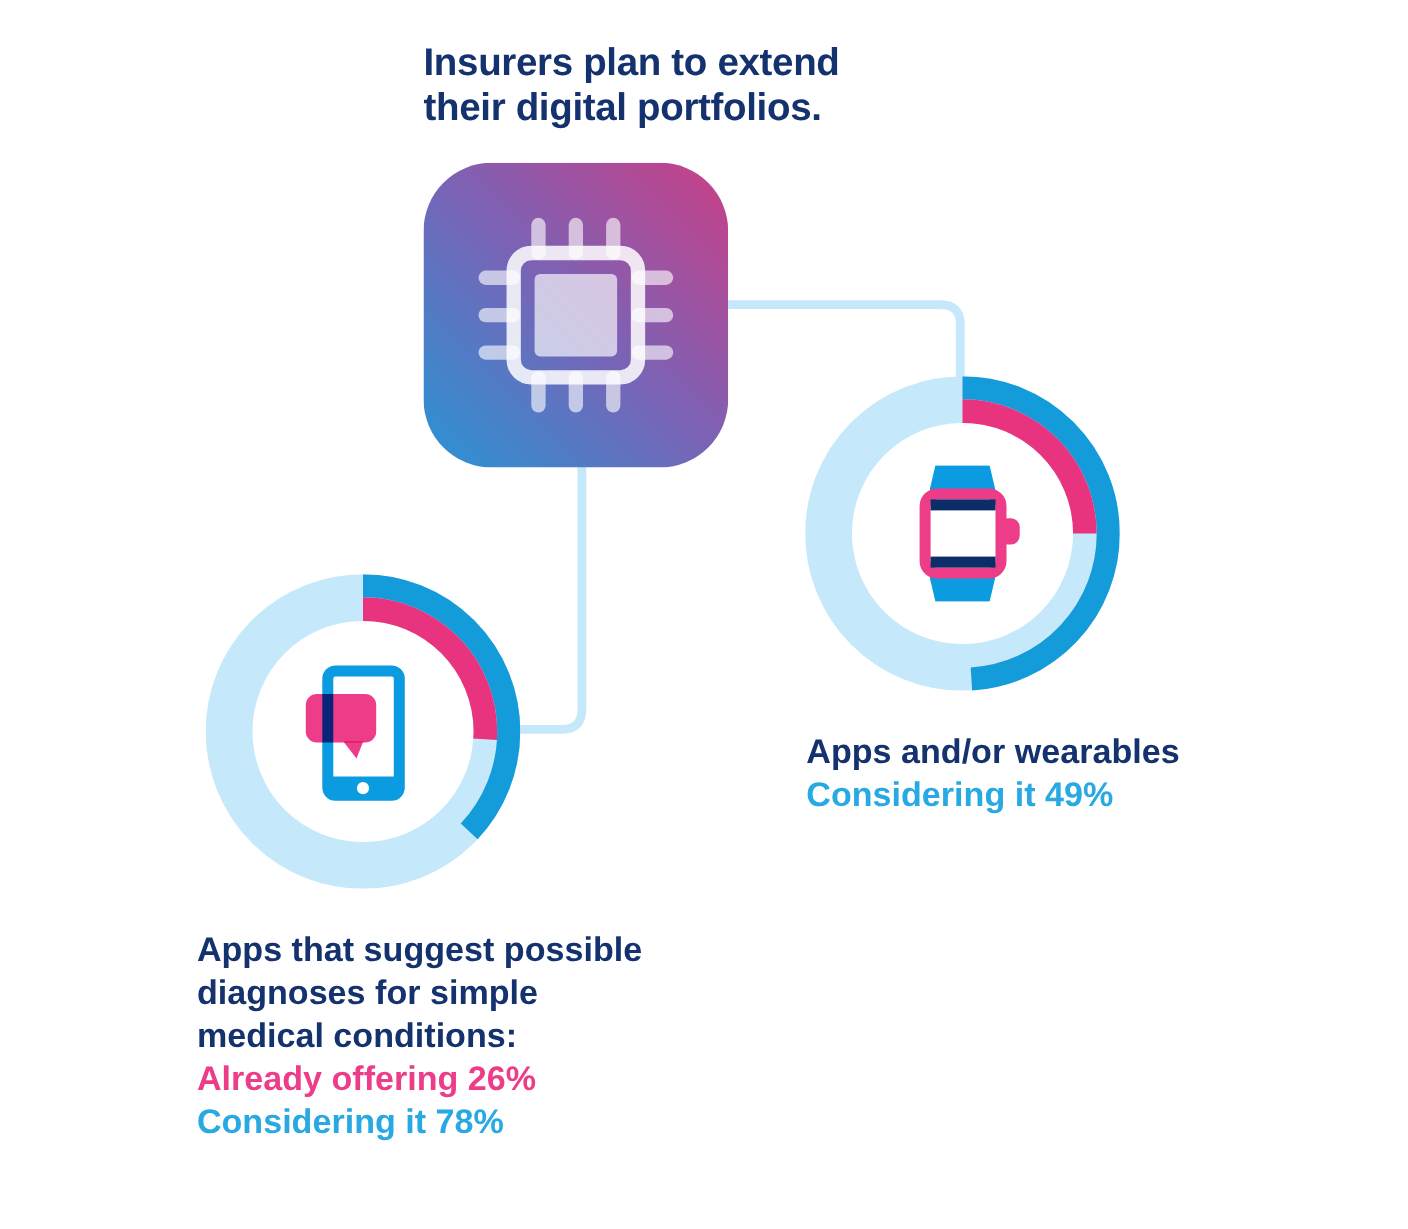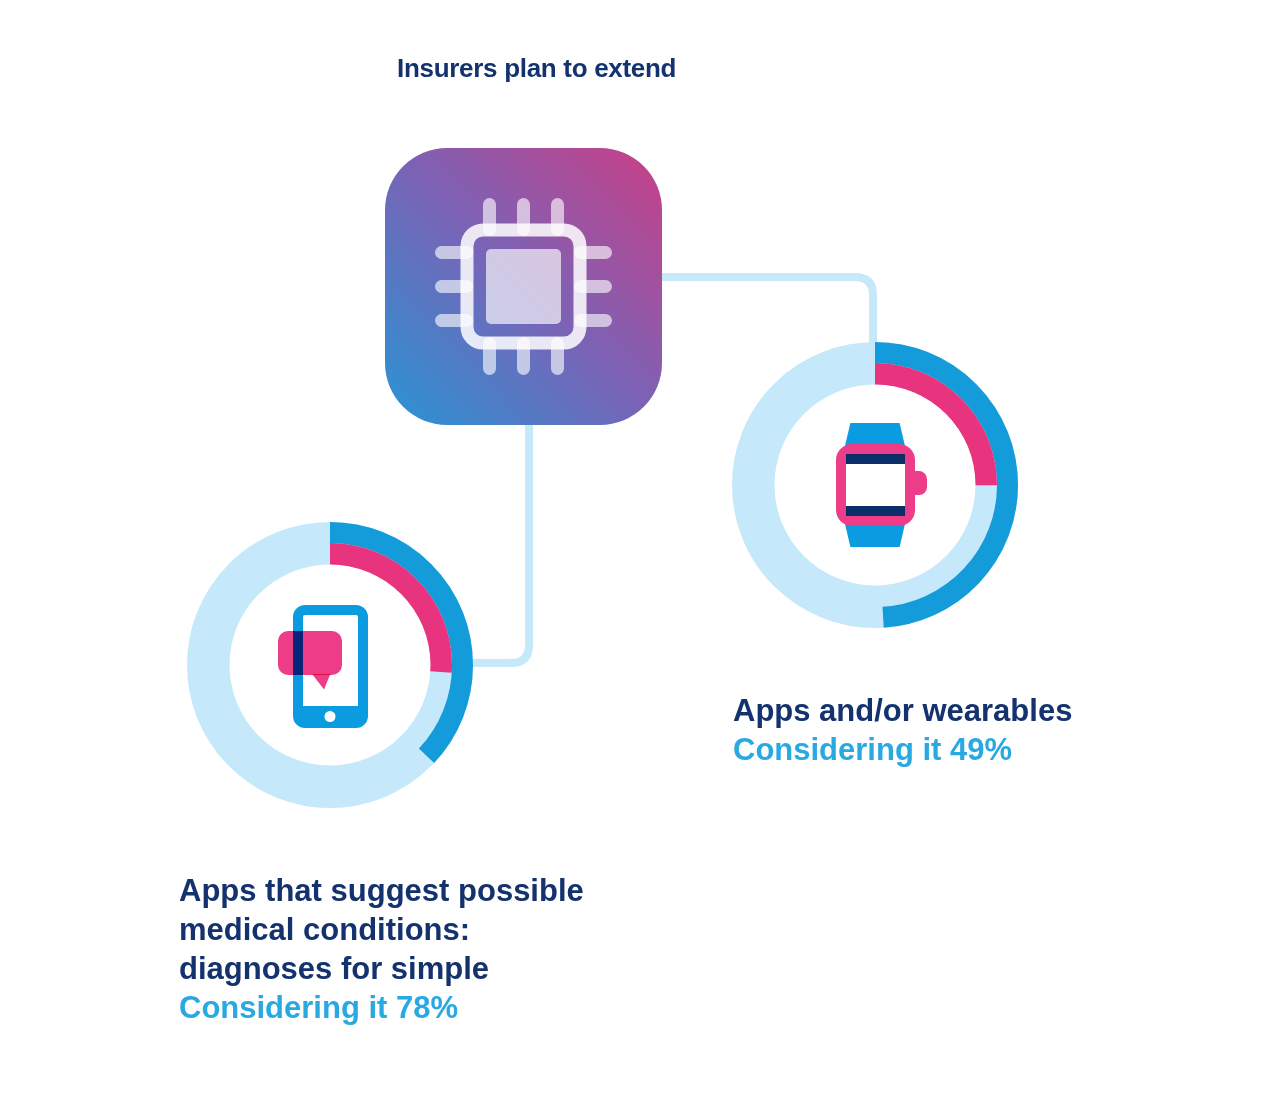--- a/index.html
+++ b/index.html
@@ -11,22 +11,22 @@
   html,body{margin:0;padding:0;background:#fff;}
   .canvas{
     position:relative;width:1280px;height:1117px;overflow:hidden;background:#fff;
     font-family:"Liberation Sans", sans-serif;font-weight:700;
   }
   
   .connectors{position:absolute;left:0;top:0;width:1280px;height:1117px;}
   .connectors path{fill:none;stroke:var(--ring);stroke-width:8;}
   
   .main-title{
-    position:absolute;left:385px;top:36px;margin:12px;
-    font-size:26px;line-height:41px;letter-spacing:-0.3px;color:var(--navy);
+    position:absolute;left:385px;top:36px;margin:0;
+    font-size:35px;line-height:41px;letter-spacing:-0.3px;color:var(--navy);
   }
   
   .chip{position:absolute;left:385px;top:148px;width:277px;height:277px;}
   
   .donut{position:absolute;width:286px;height:286px;}
   .donut-right{left:732px;top:342px;}
   .donut-left{left:187px;top:522px;}
   .donut-icon{position:absolute;inset:0;display:flex;align-items:center;justify-content:center;}
   
   .watch{display:flex;flex-direction:column;align-items:center;width:92px;}
@@ -44,39 +44,40 @@
   .phone-wrap{position:relative;width:75px;height:123px;margin-top:2px;}
   .phone-body{position:relative;width:75px;height:123px;box-sizing:border-box;
     border:10px solid var(--icon-blue);border-bottom-width:22px;border-radius:12px;background:#fff;}
   .phone-home{position:absolute;left:50%;bottom:-16px;transform:translateX(-50%);
     width:11px;height:11px;border-radius:50%;background:#fff;}
   .chat-bubble{position:absolute;left:-15px;top:26px;width:64px;height:44px;
     background:var(--pink);border-radius:10px;mix-blend-mode:multiply;z-index:3;}
   .bubble-tail{position:absolute;left:15px;top:69px;width:23px;height:16px;
     background:var(--pink);clip-path:polygon(18% 0,100% 0,72% 100%);mix-blend-mode:multiply;z-index:3;}
   
-  .caption{position:absolute;font-size:31px;line-height:39px;color:var(--navy);margin-top:27px;}
+  .caption{position:absolute;font-size:31px;line-height:39px;color:var(--navy);}
   .caption-right{left:733px;top:664px;}
   .caption-left{left:179px;top:844px;}
   .caption span{display:block;}
   .stat-offering{color:var(--pink);}
   .stat-considering{color:var(--blue);}
 </style>
 </head>
 <body>
 
 <div class="canvas">
 
   <svg class="connectors" aria-hidden="true">
     <path d="M662,277 H855 Q873,277 873,295 V346"></path>
     <path d="M529,420 V645 Q529,663 511,663 H470"></path>
   </svg>
 
   <h1 class="main-title">
     <span>Insurers plan to extend</span><br>
+    <span>their digital portfolios.</span>
   </h1>
 
   <div class="chip">
     <svg width="277" height="277" viewBox="0 0 277 277">
       <defs>
         <linearGradient id="chipGrad" x1="0" y1="1" x2="1" y2="0">
           <stop offset="0" stop-color="var(--grad-blue)"></stop>
           <stop offset="0.5" stop-color="var(--grad-purple)"></stop>
           <stop offset="1" stop-color="var(--grad-pink)"></stop>
         </linearGradient>
@@ -139,18 +140,19 @@
     </div>
   </div>
 
   <div class="caption caption-right">
     <span>Apps and/or wearables</span>
     <span class="stat-considering">Considering it 49%</span>
   </div>
 
   <div class="caption caption-left">
     <span>Apps that suggest possible</span>
+    <span>diagnoses for simple</span>
     <span>medical conditions:</span>
-    <span>diagnoses for simple</span>
+    <span class="stat-offering">Already offering 26%</span>
     <span class="stat-considering">Considering it 78%</span>
   </div>
 
 </div>
 
 </body></html>

